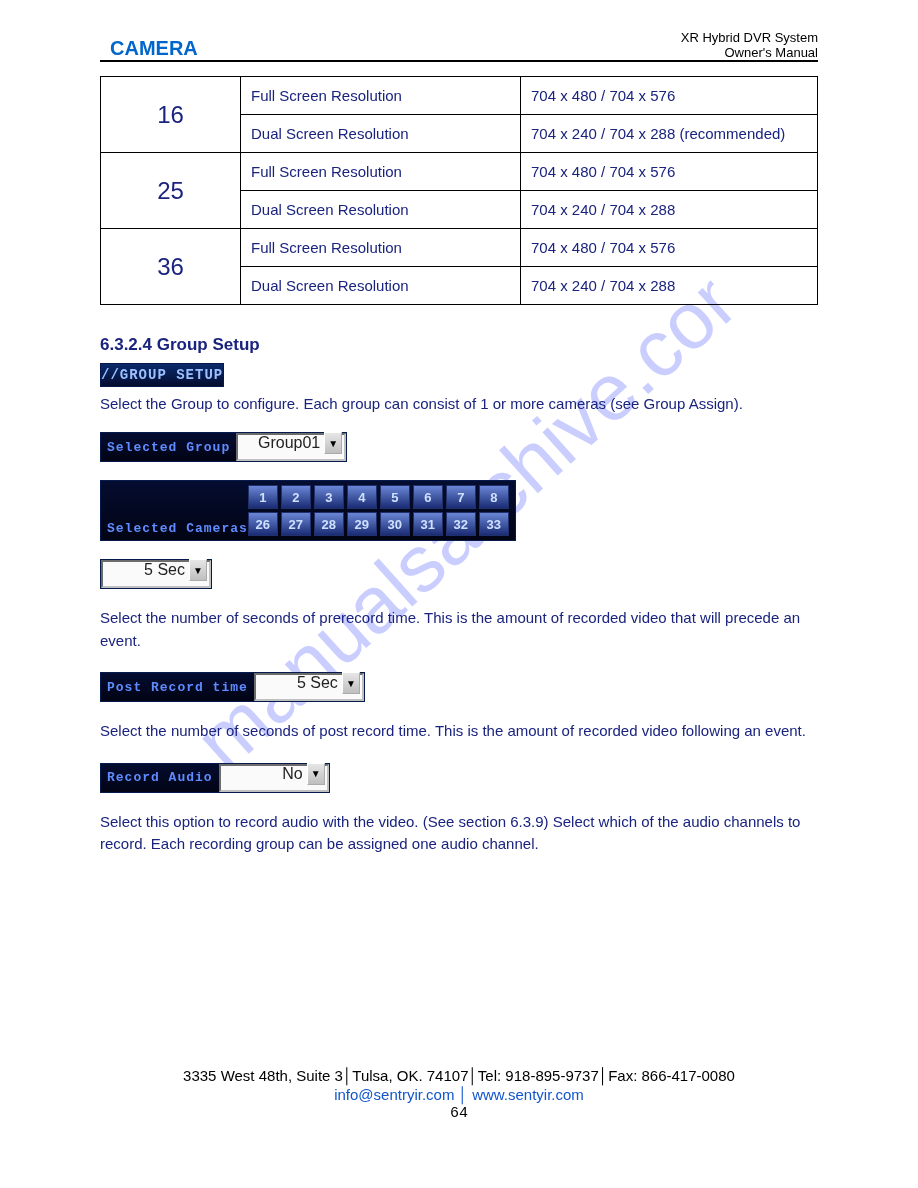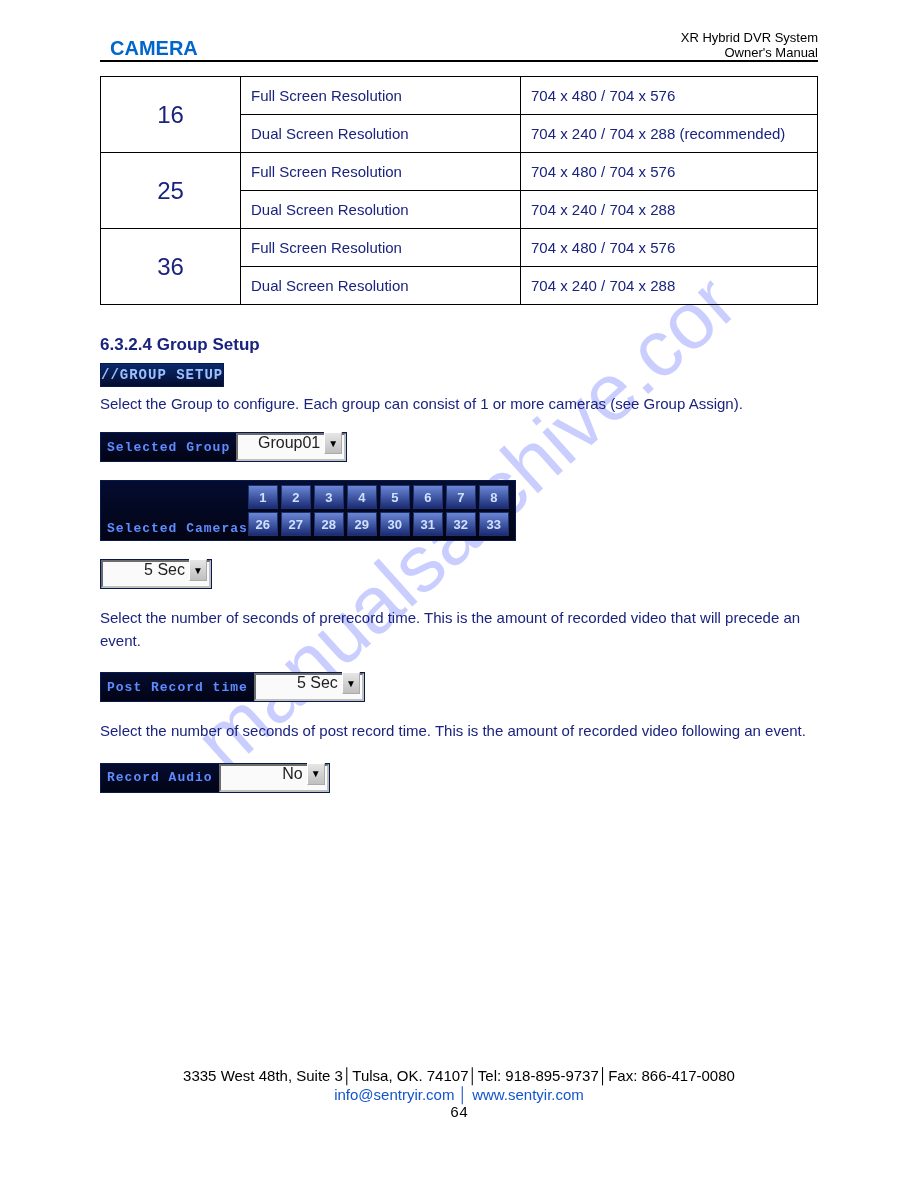--- a/index.html
+++ b/index.html
@@ -157,20 +157,21 @@
 
     <div class="field-row">
       <div class="field-block">
         <div class="field-label">Record Audio</div>
         <div class="dropdown">
           <span class="dropdown-text">No</span>
           <span class="dropdown-btn">▼</span>
         </div>
       </div>
     </div>
+    <div class="after-text">Select this option to record audio with the video. (See section 6.3.9) Select which of the audio channels to record. Each recording group can be assigned one audio channel.</div>
   </div>
 
   <div class="footer">
     <div class="footer-top">3335 West 48th, Suite 3│Tulsa, OK. 74107│Tel: 918-895-9737│Fax: 866-417-0080</div>
     <div class="footer-mid">info@sentryir.com │ www.sentyir.com</div>
     <div class="footer-pg">64</div>
   </div>
 </div>
 
 </body></html>

